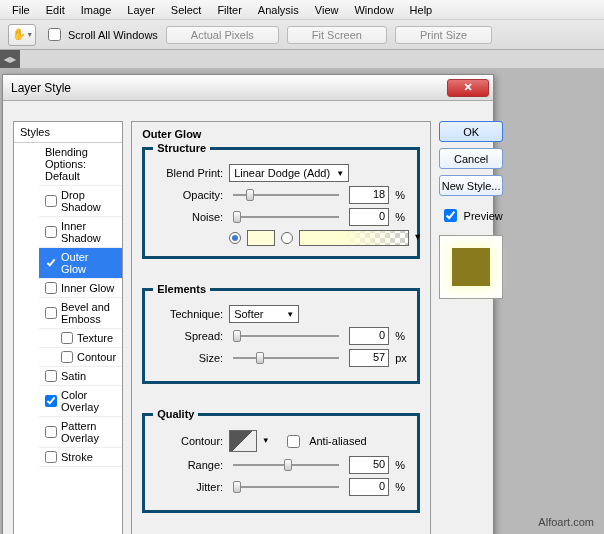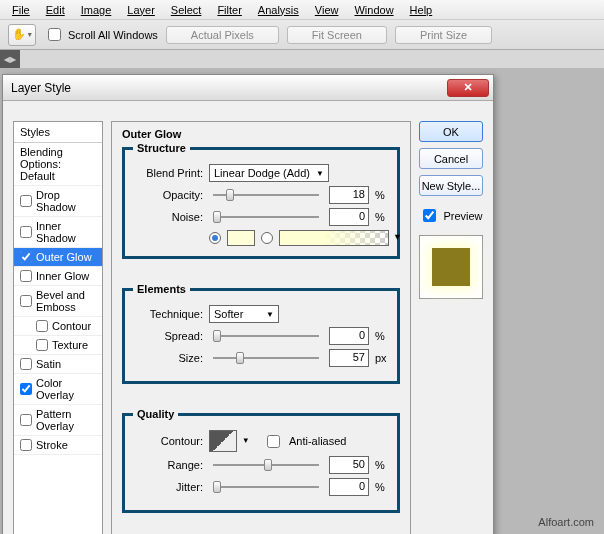--- a/index.html
+++ b/index.html
@@ -1,39 +1,39 @@
 <!DOCTYPE html>
 <html><head>
 <meta charset="utf-8">
 <style>
 * { box-sizing: border-box; font-family: Tahoma, sans-serif; font-size: 11px; }
 body { margin: 0; background: #b8b8b8; width: 604px; height: 534px; overflow: hidden; position: relative; }
 
-.menubar { background: linear-gradient(#f7f7f7, #e8e8e8); height: 20px; display: flex; align-items: center; padding: 0 4px; border-bottom: 1px solid #ccc; text-decoration: underline; }
+.menubar { background: linear-gradient(#f7f7f7, #e8e8e8); height: 20px; display: flex; align-items: center; padding: 0 4px; border-bottom: 1px solid #ccc; }
 .menubar span { padding: 2px 8px; cursor: default; }
 
 .toolbar { background: linear-gradient(#eaeaea, #dcdcdc); height: 30px; display: flex; align-items: center; padding: 0 8px; gap: 8px; border-bottom: 1px solid #aaa; }
 .hand-tool { width: 28px; height: 22px; border: 1px solid #aaa; border-radius: 3px; background: linear-gradient(#fff,#e8e8e8); display:flex; align-items:center; justify-content:center; }
 .hand-tool::after { content:"▾"; font-size:8px; margin-left:2px; color:#666; }
 .toolbar label { display:flex; align-items:center; gap:4px; }
 .toolbar-btn { border:1px solid #bbb; background:linear-gradient(#f8f8f8,#eee); padding:2px 24px; border-radius:3px; color:#888; }
 
 .doc-tabs { height: 18px; background: #d8d8d8; display:flex; }
 .doc-tabs .arrows { width:20px; background:#5a5a5a; color:#ccc; font-size:8px; display:flex; align-items:center; justify-content:center; gap:2px; }
 
 .dialog { position:absolute; top:74px; left:2px; width:492px; background:#f0f0f0; border:1px solid #888; box-shadow:2px 2px 6px rgba(0,0,0,0.3); }
 .titlebar { background:linear-gradient(#fff,#dcdcdc); height:26px; display:flex; align-items:center; justify-content:space-between; padding:0 4px; border-bottom:1px solid #aaa; }
 .titlebar .title { padding-left:4px; font-size:12px; }
 .close-btn { width:42px; height:18px; background:linear-gradient(#e57373,#c62828); border:1px solid #a33; border-radius:3px; color:#fff; display:flex; align-items:center; justify-content:center; font-weight:bold; }
 
 .dialog-body { display:flex; padding:20px 10px 14px 10px; gap:8px; }
 
 .styles-list { width:155px; border:1px solid #999; background:#fff; }
 .styles-list .hdr { padding:4px 6px; border-bottom:1px solid #ccc; background:#fff; }
-.styles-list .row { display:flex; align-items:center; padding:3px 6px; border-bottom:1px solid #eee; gap:4px; min-height:19px; }
+.styles-list .row { display:flex; align-items:center; padding:3px 6px; border-bottom:1px solid #eee; gap:4px; min-height:19px;margin-left:25px; }
 .styles-list .row.selected { background:#2e7ef0; color:#fff; }
 .styles-list .row.selected input[type=checkbox]{ accent-color:#2e7ef0; }
 .styles-list .row.sub { padding-left:22px; }
 .styles-list input[type=checkbox]{ width:12px; height:12px; margin:0; }
 
 .center { flex:1; border:1px solid #999; padding:6px 10px 10px 10px; background:#f0f0f0; }
 fieldset { border:3px solid #0c4a6e; margin:0 0 24px 0; padding:6px 8px 10px 8px; }
 legend { padding:0 4px; font-weight:bold; }
 .section-title { font-weight:bold; margin-bottom:2px; }
 .form-row { display:flex; align-items:center; margin:4px 0; gap:6px; }
@@ -119,25 +119,25 @@
       <div class="row">
           <input type="checkbox" style="">
           <span>Inner Glow</span>
         </div>
       <div class="row">
           <input type="checkbox" style="">
           <span>Bevel and Emboss</span>
         </div>
       <div class="row sub">
           <input type="checkbox" style="">
+          <span>Texture</span>
+        </div>
+      <div class="row sub">
+          <input type="checkbox" style="">
           <span>Contour</span>
-        </div>
-      <div class="row sub">
-          <input type="checkbox" style="">
-          <span>Texture</span>
         </div>
       <div class="row">
           <input type="checkbox" style="">
           <span>Satin</span>
         </div>
       <div class="row">
           <input type="checkbox" checked="" style="">
           <span>Color Overlay</span>
         </div>
       <div class="row">

